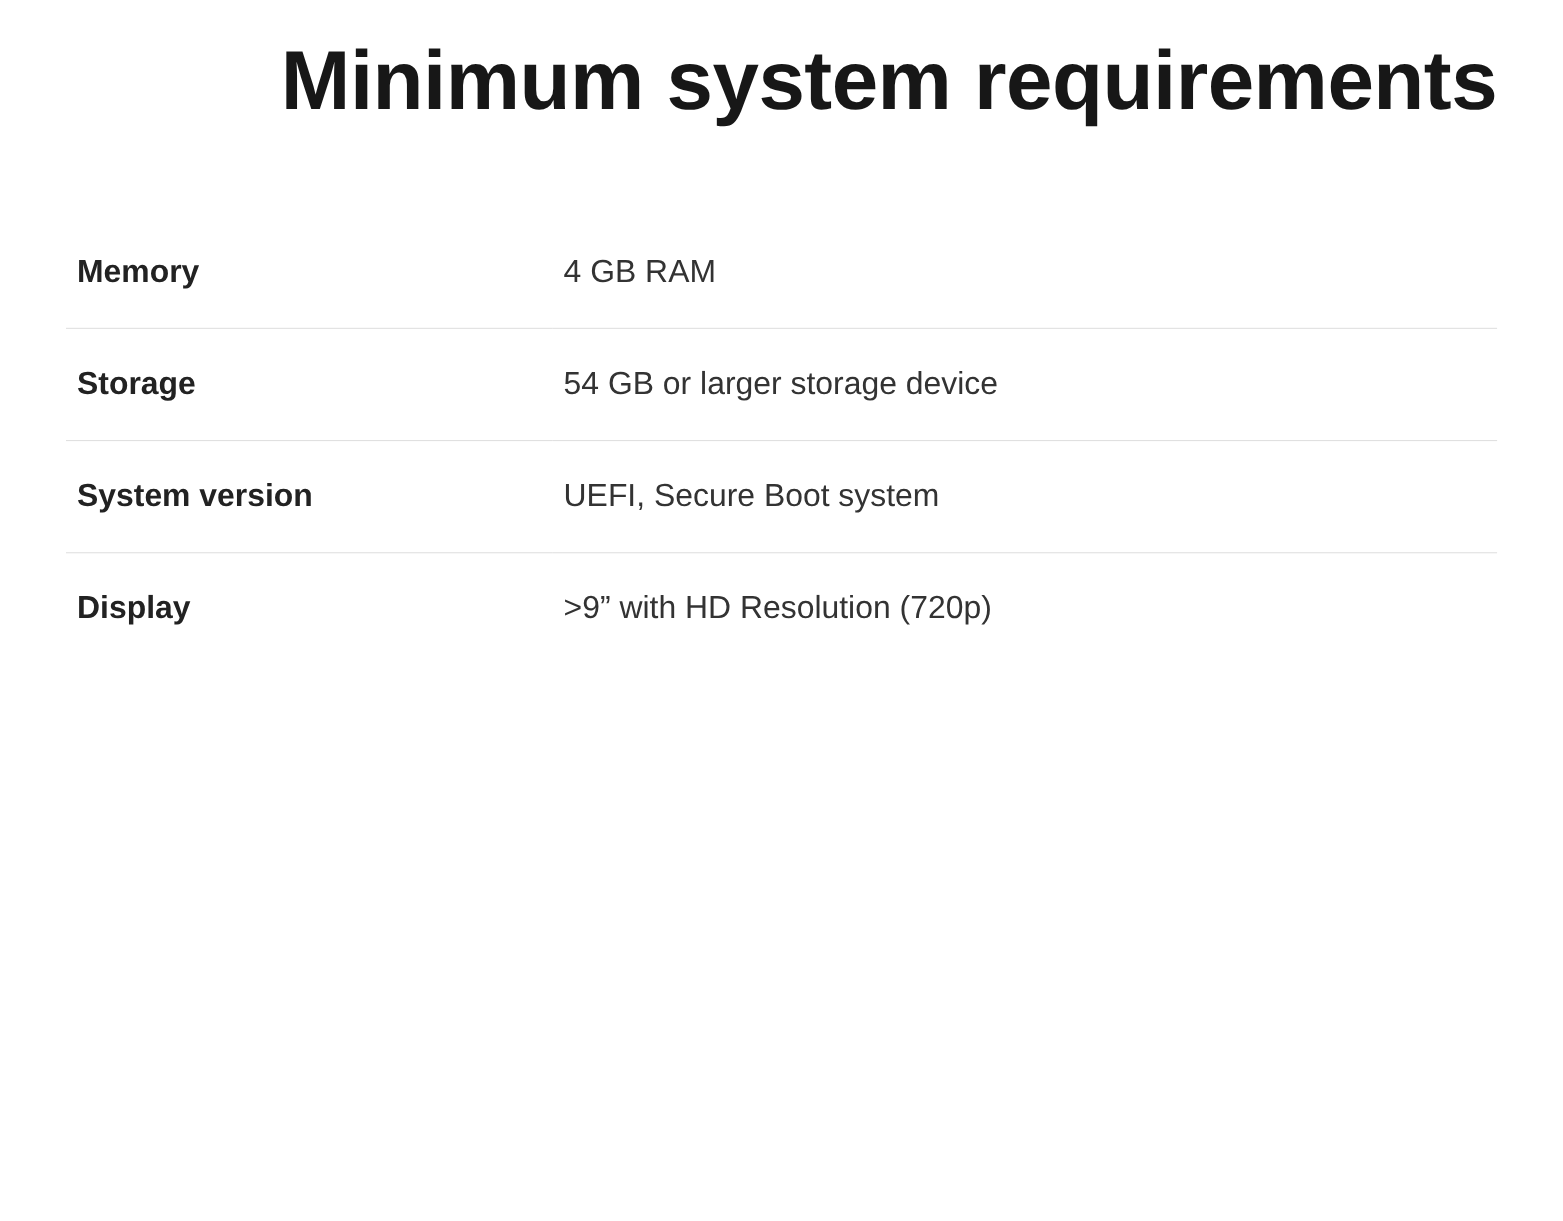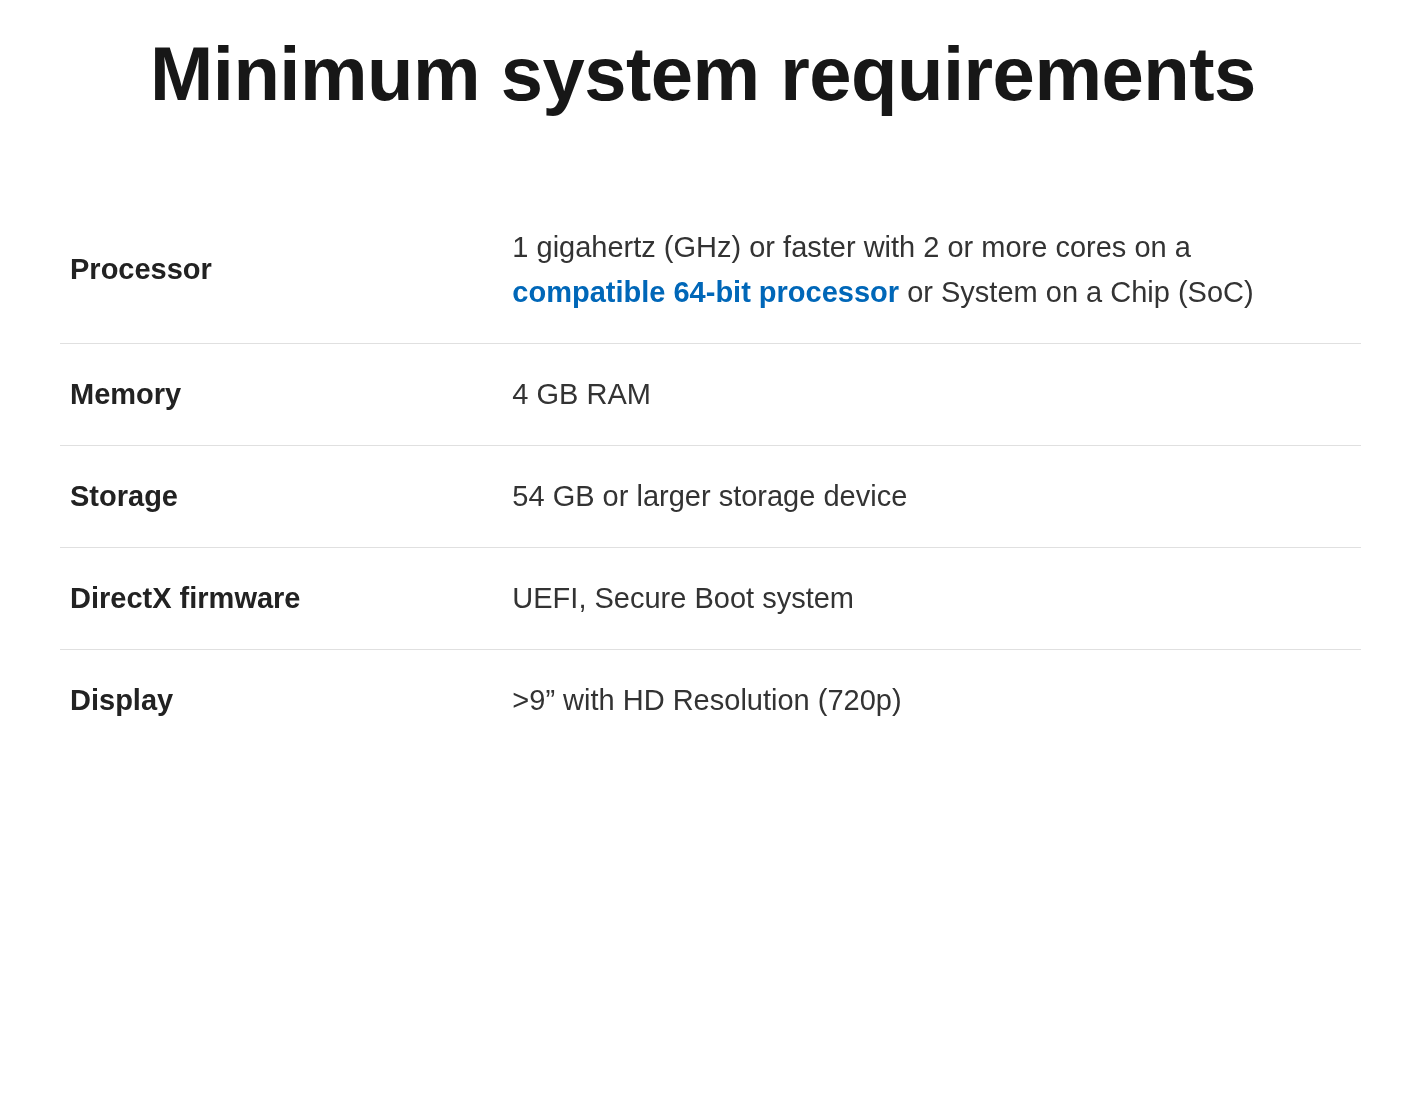--- a/index.html
+++ b/index.html
@@ -11,20 +11,21 @@
       height: 1110px;
       padding: 30px 60px 40px 60px;
     }
     .heading {
       font-size: 76px;
       font-weight: 600;
       letter-spacing: -0.5px;
       color: #171717;
       margin-bottom: 80px;
       padding-left: 90px;
+      text-align: right;
     }
     .spec-table {
       width: 100%;
       border-collapse: collapse;
     }
     .spec-row {
       border-bottom: 1px solid #e0e0e0;
     }
     .spec-row:last-child {
       border-bottom: none;
@@ -54,35 +55,29 @@
     }
   </style>
 </head>
 <body>
 
 <h1 class="heading">Minimum system requirements</h1>
 
 <table class="spec-table">
   <tbody>
     <tr class="spec-row">
-      <th class="spec-label">Processor</th>
-      <td class="spec-value">
-        <span>1 gigahertz (GHz) or faster with 2 or more cores on a </span><a class="link">compatible 64-bit processor</a><span> or System on a Chip (SoC)</span>
-      </td>
-    </tr>
-    <tr class="spec-row">
       <th class="spec-label">Memory</th>
       <td class="spec-value">4 GB RAM</td>
     </tr>
     <tr class="spec-row">
       <th class="spec-label">Storage</th>
       <td class="spec-value">54 GB or larger storage device</td>
     </tr>
     <tr class="spec-row">
-      <th class="spec-label">DirectX firmware</th>
+      <th class="spec-label">System version</th>
       <td class="spec-value">UEFI, Secure Boot system</td>
     </tr>
     <tr class="spec-row">
       <th class="spec-label">Display</th>
       <td class="spec-value">&gt;9” with HD Resolution (720p)</td>
     </tr>
   </tbody>
 </table>
 
 </body></html>

